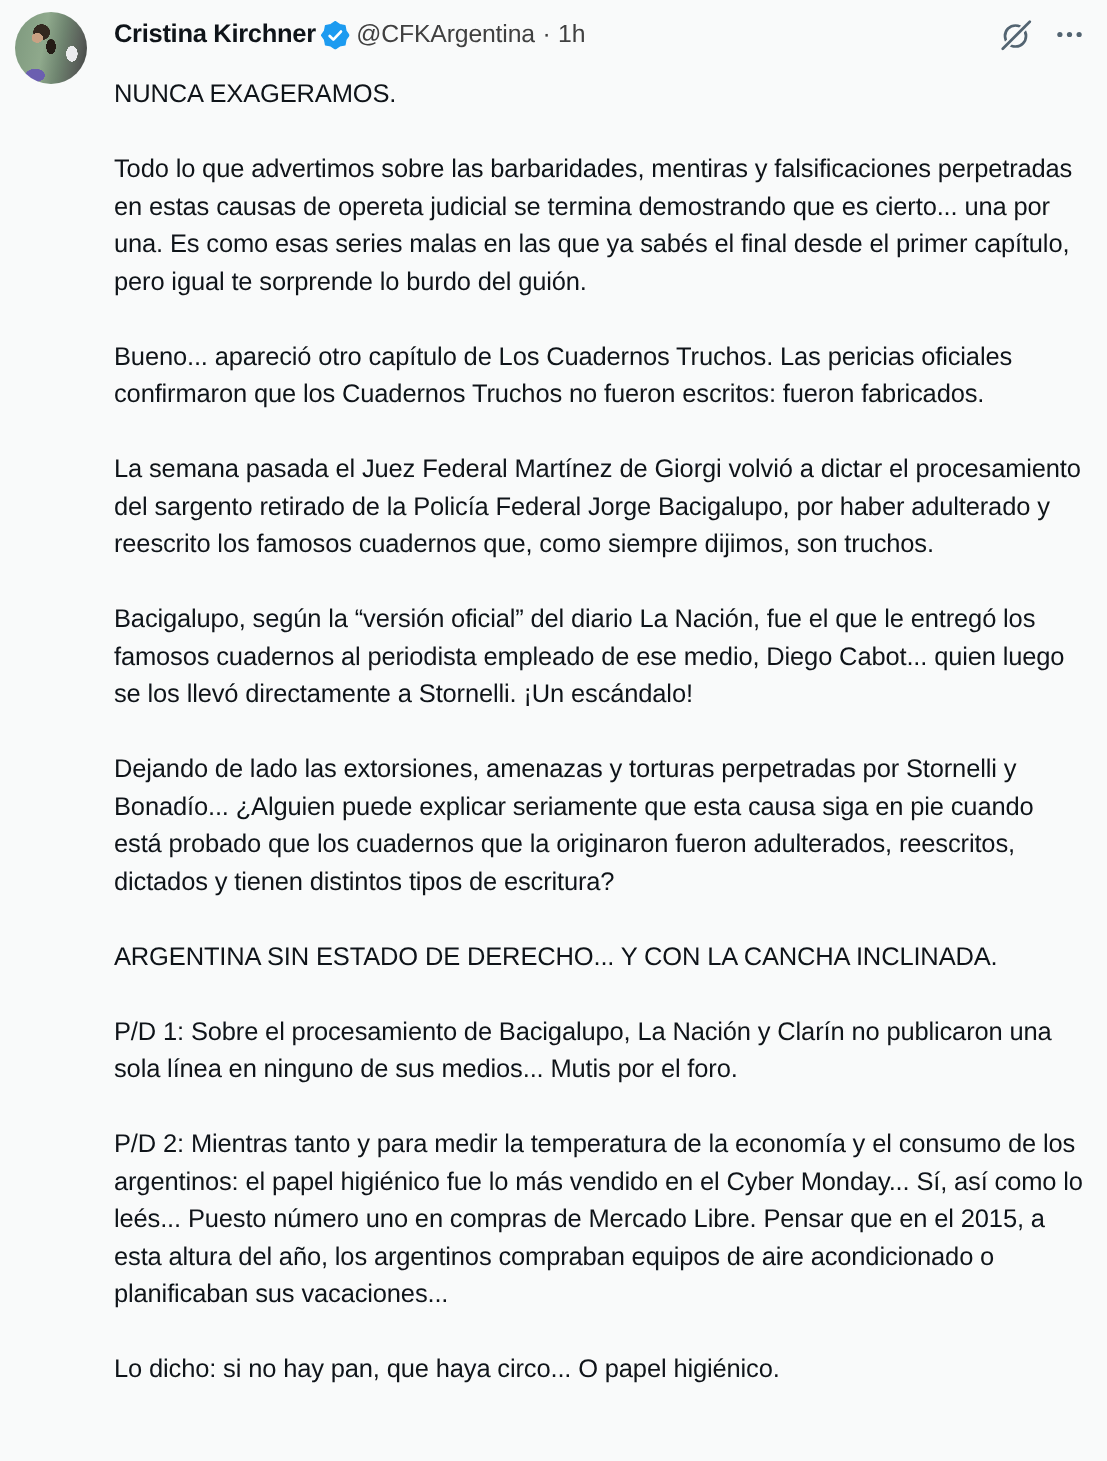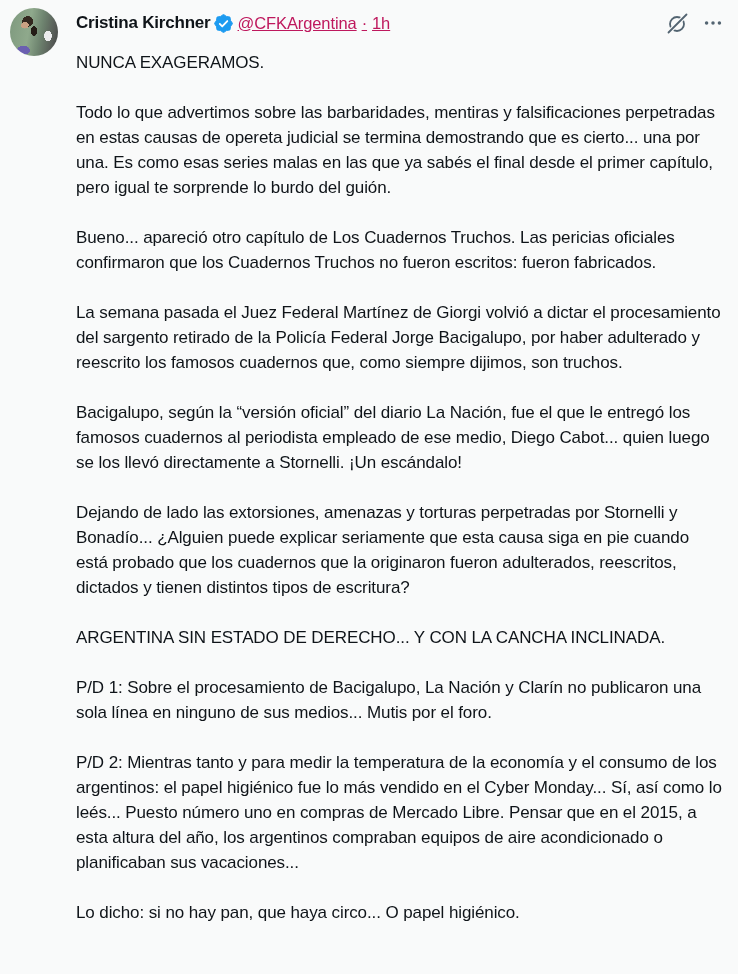--- a/index.html
+++ b/index.html
@@ -48,23 +48,22 @@
     font-size: 17px;
     color: #0f1419;
     cursor: pointer;
     letter-spacing: -0.2px;
   }
   .badge { display: inline-flex; margin-left: 3px; }
   .badge svg { width: 19px; height: 19px; display: block; }
   .handle { margin-left: 5px; }
   .handle, .sep, .time {
     font-size: 16.5px;
-    color: #be185d;
+    color: #404040;
     letter-spacing: -0.1px;
-    text-decoration: underline;
   }
   .sep { margin: 0 5px; }
   .handle, .time { cursor: pointer; }
   .spacer { flex: 1 1 auto; }
   .icon-btn {
     background: none;
     border: none;
     padding: 0;
     margin: 0 0 0 13px;
     cursor: pointer;

